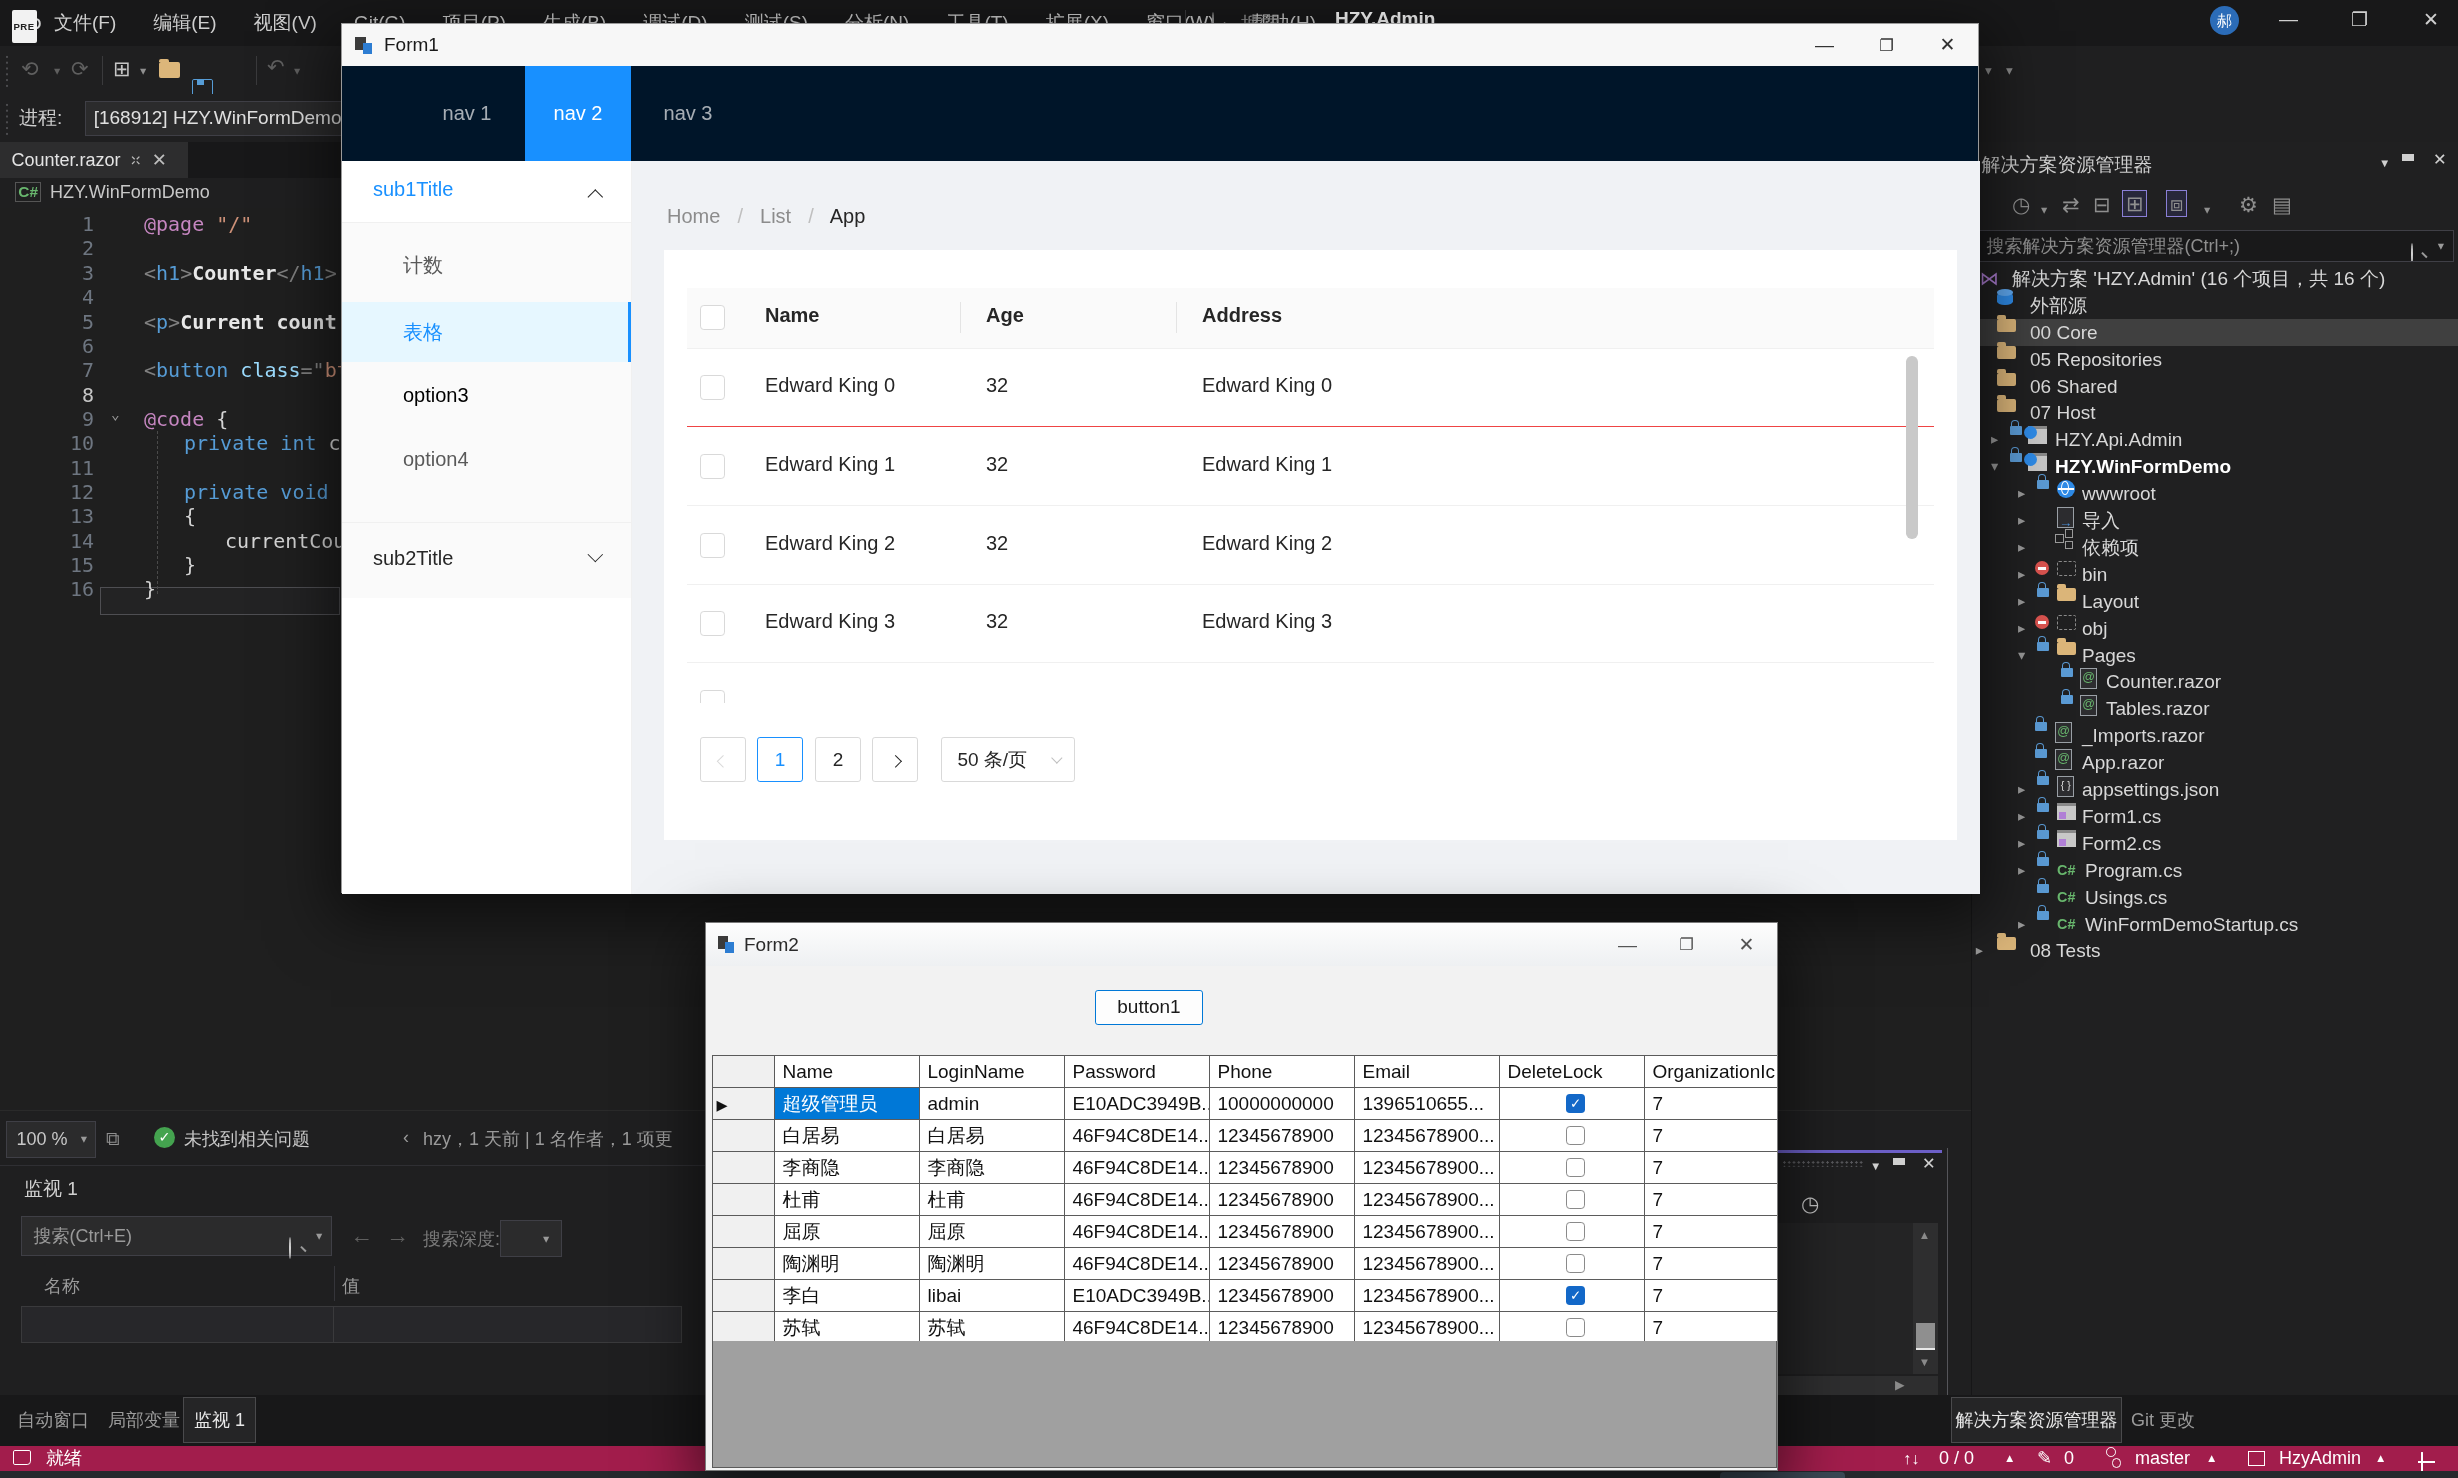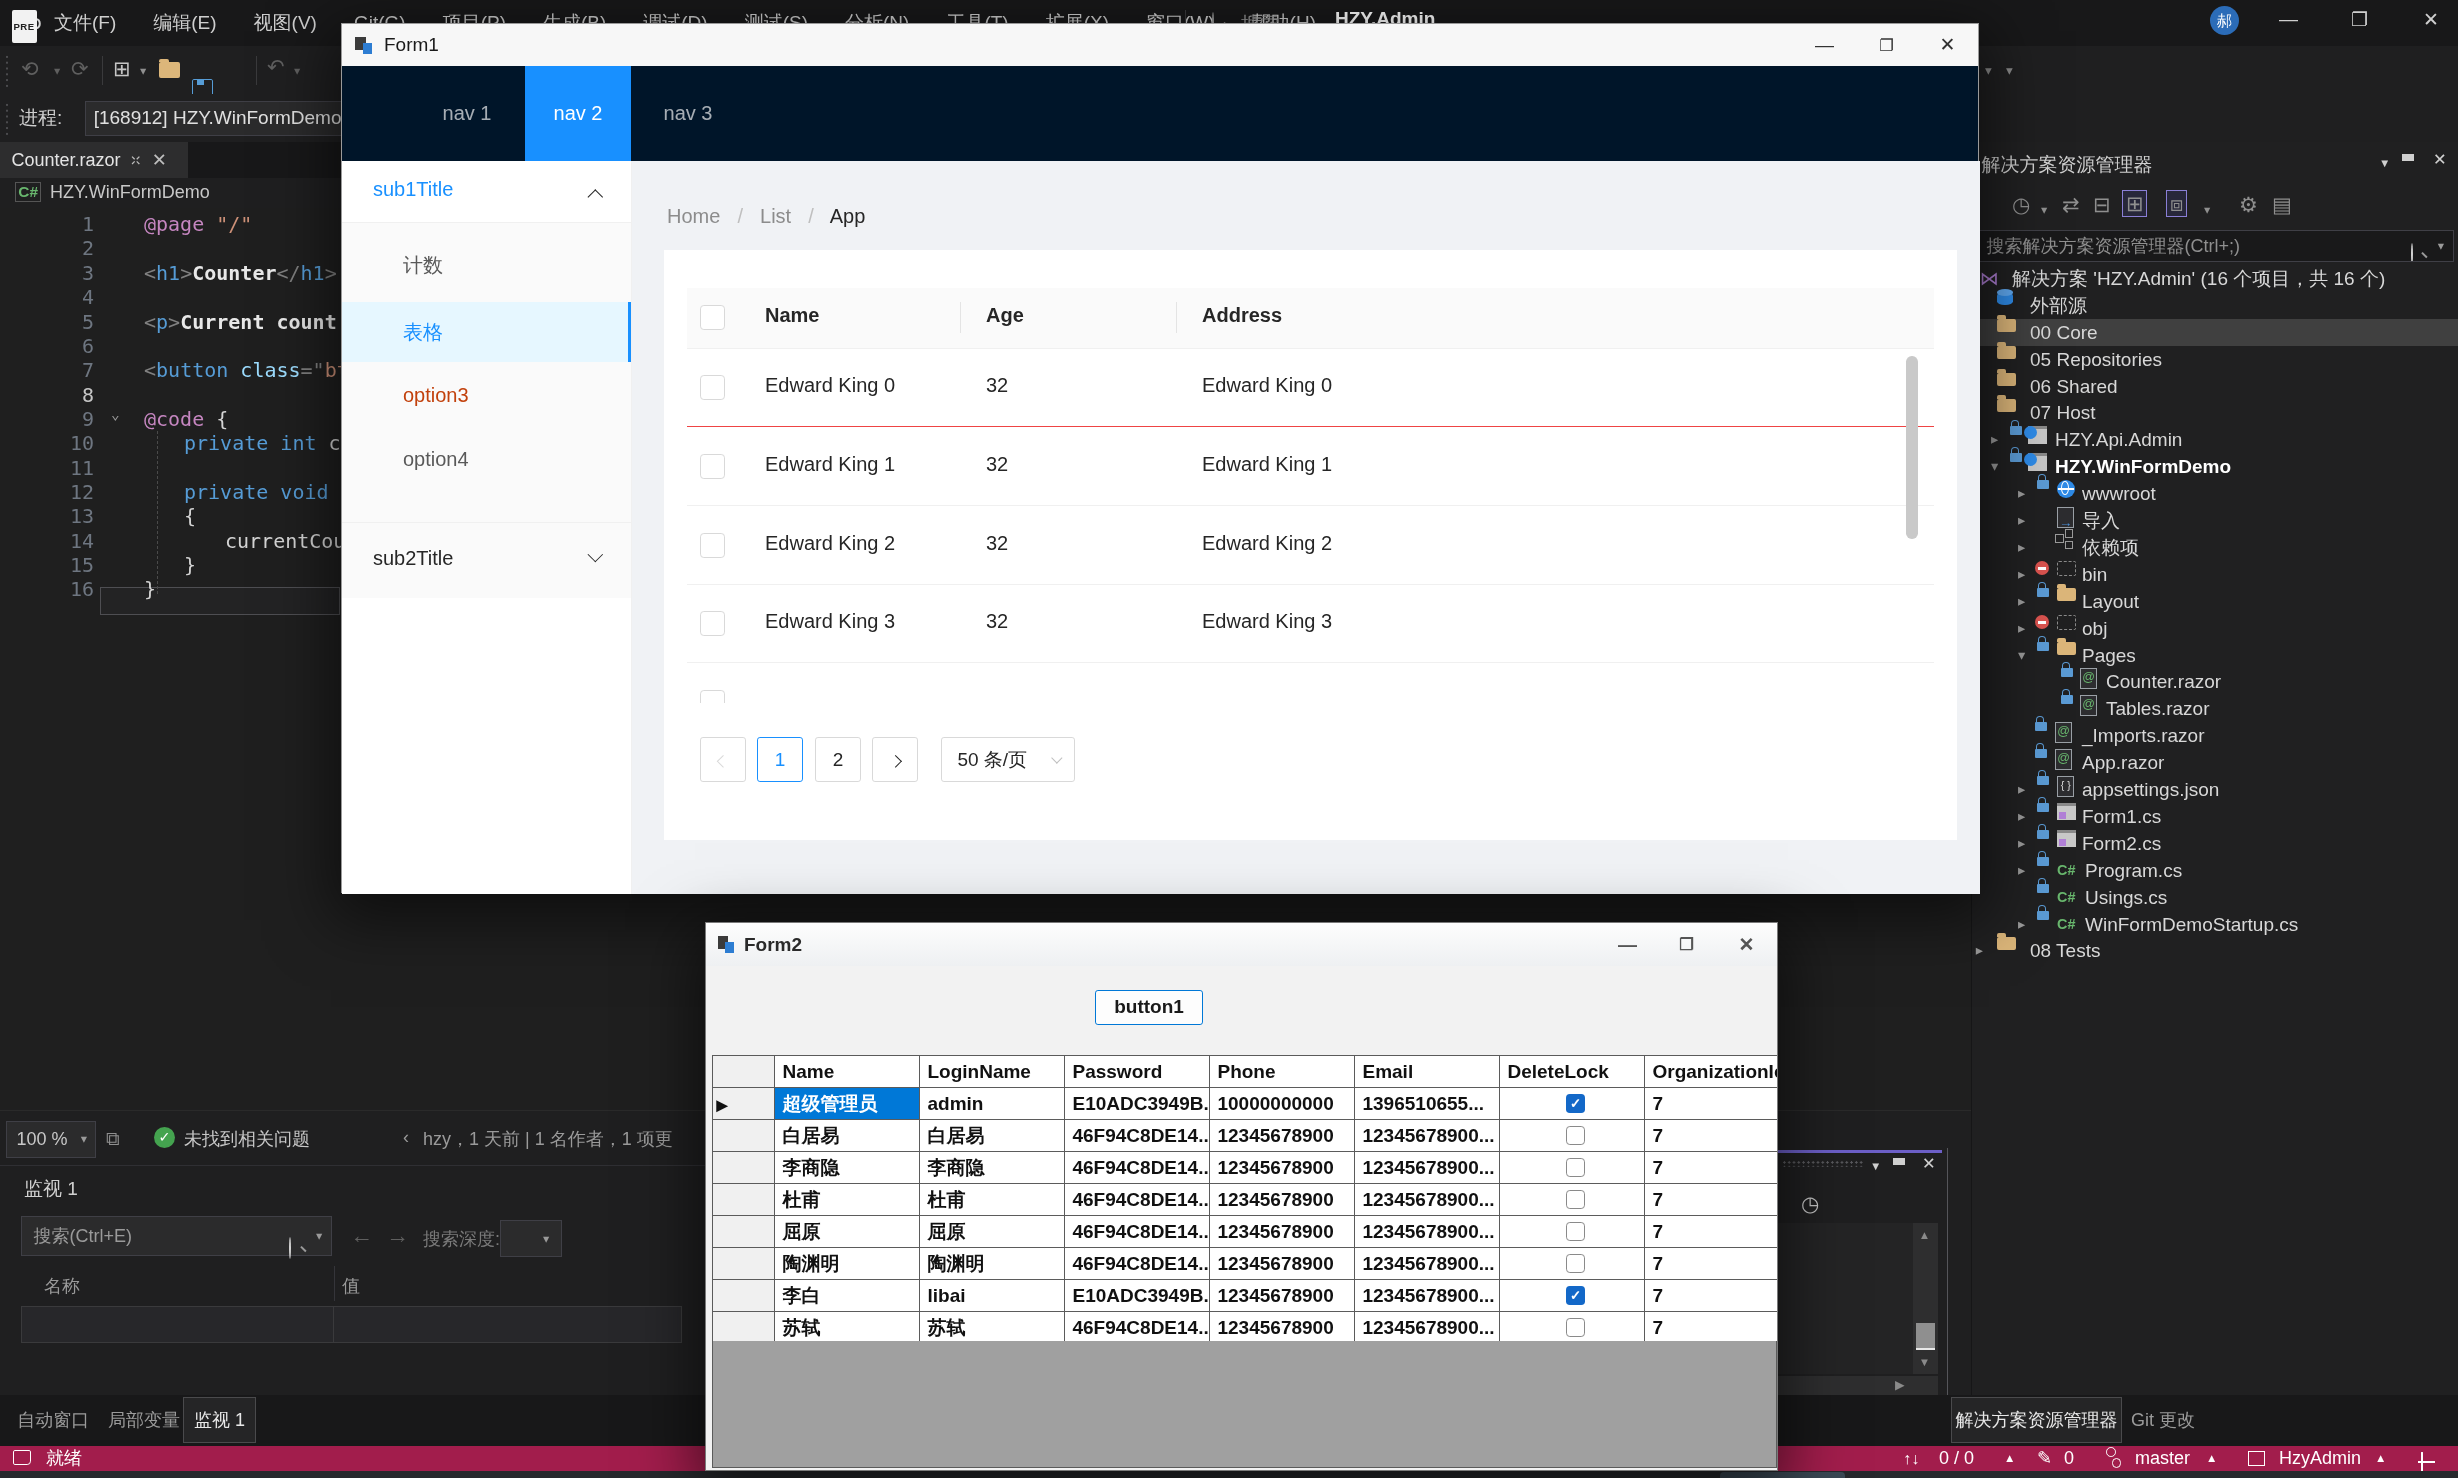--- a/index.html
+++ b/index.html
@@ -101,21 +101,21 @@
   .formicon:before{content:"";position:absolute;left:0;top:0;width:10.6px;height:13.4px;background:#3b3b3b;}
   .formicon:after{content:"";position:absolute;left:7.7px;top:6.7px;width:8.6px;height:10.6px;background:#2D7DD2;}
   .wbtn{position:absolute;top:0;width:61px;height:42px;text-align:center;line-height:42px;color:#333;font-size:19px;}
   .f1-nav{left:0;top:42px;width:100%;height:95px;background:#001529;color:rgba(255,255,255,.65);font-size:20px;}
   .nav-active{background:#1890FF;color:#fff;}
   .f1-side{left:0;top:137px;width:290px;height:733px;background:#fff;border-right:1px solid #f0f0f0;box-sizing:border-box;font-size:20px;color:#262626;}
   .f1-body{left:290px;top:137px;width:1348px;height:733px;background:#f0f2f5;font-size:20px;color:#262626;}
   .ant-check{width:25px;height:25px;border:1.9px solid #d9d9d9;border-radius:3.8px;background:#fff;box-sizing:border-box;}
   .pagebtn{position:absolute;top:0;height:45px;width:46px;border:1px solid #d9d9d9;border-radius:2.9px;background:#fff;
     box-sizing:border-box;text-align:center;line-height:43px;font-size:19px;color:#262626;}
-  .f2{left:705px;top:922px;width:1073px;height:549px;background:#f2f2f2;border:1px solid #7a7a7a;box-sizing:border-box;z-index:40;overflow:hidden;font-weight:bold;}
+  .f2{left:705px;top:922px;width:1073px;height:549px;background:#f2f2f2;border:1px solid #7a7a7a;box-sizing:border-box;z-index:40;overflow:hidden;}
   .f2-title{left:0;top:0;width:100%;height:43px;background:linear-gradient(#fdfdfd,#eef0f2);color:#2a2a2a;font-size:19px;}
   .f2grid{left:5.8px;top:132px;width:1066px;display:grid;grid-template-columns:61px repeat(7,144px);grid-auto-rows:31px;
     gap:1px;background:#5b5b5b;border:1px solid #5b5b5b;font-size:19px;color:#111;}
   .f2grid .c{background:#fff;line-height:31px;padding-left:7.7px;white-space:nowrap;overflow:hidden;}
   .f2grid .h{background:#fff;}
   .f2grid .rs{background:#f0f0f0;padding-left:3.8px;}
   .cellsel{background:#0078D7 !important;color:#fff;}
   .wf-check{width:19px;height:19px;border-radius:3.8px;box-sizing:border-box;margin:5.8px auto 0 auto;}
   .wf-on{background:#1368C8;color:#fff;text-align:center;line-height:19px;font-size:13.4px;}
   .wf-off{background:#fff;border:1.9px solid #8a8a8a;}
@@ -495,21 +495,21 @@
       </div>
       <div class="abs" style="left:0;top:61px;width:100%;height:1px;background:#f0f0f0;"></div>
       <div class="abs" style="left:0;top:62px;width:100%;height:375px;background:#fafafa;">
         <div class="abs" style="left:0;top:9.6px;width:100%;height:63px;text-decoration:underline;">
           <span class="abs" style="left:61px;top:19px;color:#595959;">计数</span>
         </div>
         <div class="abs" style="left:0;top:79px;width:100%;height:60px;background:#E6F7FF;border-right:3.8px solid #1890FF;box-sizing:border-box;">
           <span class="abs" style="left:61px;top:17.3px;color:#1890FF;">表格</span>
         </div>
         <div class="abs" style="left:0;top:142px;width:100%;height:63px;">
-          <span class="abs" style="left:61px;top:19px;color:#c2410c;">option3</span>
+          <span class="abs" style="left:61px;top:19px;color:#000000;">option3</span>
         </div>
         <div class="abs" style="left:0;top:206px;width:100%;height:63px;">
           <span class="abs" style="left:61px;top:19px;color:#595959;">option4</span>
         </div>
       </div>
       <div class="abs" style="left:0;top:361px;width:100%;height:1px;background:#f0f0f0;"></div>
       <div class="abs" style="left:0;top:367px;width:100%;height:63px;">
         <span class="abs" style="left:31px;top:19px;">sub2Title</span>
         <span class="abs chev chev-d" style="left:248px;top:21px;color:#262626;border-width:1.4px;"></span>
       </div>

